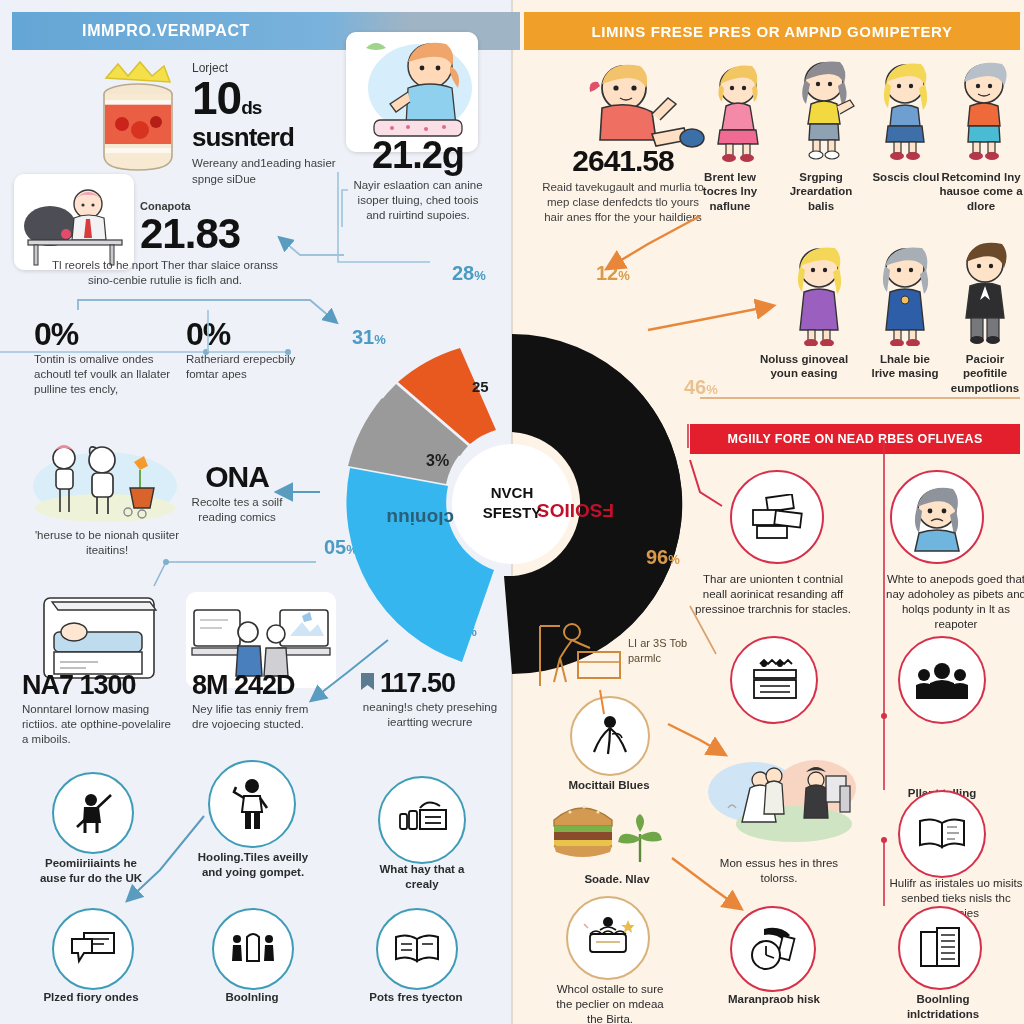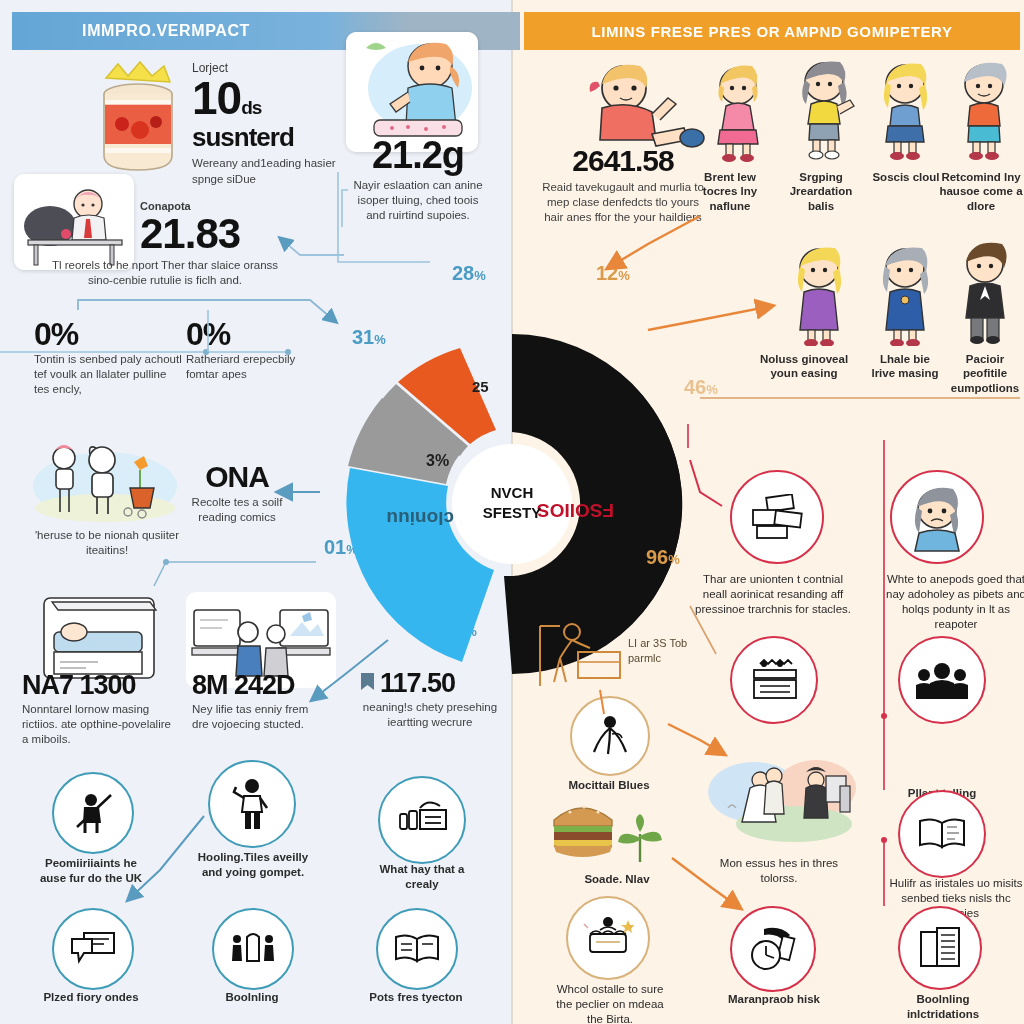--- a/index.html
+++ b/index.html
@@ -155,21 +155,21 @@
     </svg>
   </div>
 
   <div style="position:absolute;left:348px;top:136px;width:140px;">
     <div class="stat-num center-txt" style="font-size:38px;line-height:1;">21.2g</div>
     <div class="stat-desc center-txt" style="margin-top:4px;">Nayir eslaation can anine isoper tluing, ched toois and ruirtind supoies.</div>
   </div>
 
   <div style="position:absolute;left:34px;top:318px;width:150px;">
     <div class="stat-num" style="font-size:32px;line-height:1;">0%</div>
-    <div class="stat-desc" style="margin-top:2px;">Tontin is senbed paly achoutl tef voulk an llalater pulline tes encly,</div>
+    <div class="stat-desc" style="margin-top:2px;">Tontin is omalive ondes achoutl tef voulk an llalater pulline tes encly,</div>
   </div>
   <div style="position:absolute;left:186px;top:318px;width:120px;">
     <div class="stat-num" style="font-size:32px;line-height:1;">0%</div>
     <div class="stat-desc" style="margin-top:2px;">Ratheriard erepecbily fomtar apes</div>
   </div>
 
   <div class="illus" style="left:30px;top:434px;width:150px;height:90px;">
     <svg width="150" height="90" viewBox="0 0 150 90">
       <ellipse cx="75" cy="52" rx="72" ry="34" fill="#d9eef8"></ellipse>
       <ellipse cx="75" cy="74" rx="70" ry="14" fill="#eef2d8"></ellipse>
@@ -313,21 +313,21 @@
   </div>
   <div class="circ-cap" style="left:366px;top:990px;width:100px;">Pots fres tyecton</div>
 
   <div class="pct blue" style="left:452px;top:262px;">
     <span>28</span><span class="sm">%</span>
   </div>
   <div class="pct blue" style="left:352px;top:326px;">
     <span>31</span><span class="sm">%</span>
   </div>
   <div class="pct blue" style="left:324px;top:536px;">
-    <span>01</span><span class="sm">%</span>
+    <span>05</span><span class="sm">%</span>
   </div>
   <div class="pct blue" style="left:443px;top:618px;">
     <span>64</span><span class="sm">%</span>
   </div>
 
   <div id="donut-wrap">
     <svg width="356" height="356" viewBox="0 0 356 356">
 
       <path d="M178 10 A168 168 0 0 1 206 344 L196 248 A72 72 0 0 0 178 106 Z" fill="#111111"></path>
       <path d="M178 10 A168 168 0 0 1 196 345 L186 250 A72 72 0 0 0 178 106 Z" fill="#111111"></path>
@@ -488,20 +488,23 @@
       <path d="M16 48 Q31 42 46 48 L50 80 L12 80 Z" fill="#2e2e30" stroke="#333" stroke-width="1.4"></path>
       <path d="M31 48 L26 62 L31 58 L36 62 Z" fill="#fff"></path>
       <rect x="17" y="80" width="12" height="20" fill="#76787c" stroke="#333" stroke-width="1.2"></rect>
       <rect x="33" y="80" width="12" height="20" fill="#76787c" stroke="#333" stroke-width="1.2"></rect>
       <ellipse cx="23" cy="102" rx="7" ry="4" fill="#2a2a2c"></ellipse>
       <ellipse cx="39" cy="102" rx="7" ry="4" fill="#2a2a2c"></ellipse>
     </svg>
   </div>
   <div class="p-cap" style="left:944px;top:352px;width:82px;">Pacioir peofitile eumpotlions</div>
 
+  <div id="red-banner">
+    <span>MGIILY FORE ON NEAD RBES OFLIVEAS</span>
+  </div>
 
   <div class="circ red" style="left:730px;top:470px;width:90px;height:90px;">
     <svg width="56" height="46" viewBox="0 0 56 46">
       <rect x="18" y="2" width="26" height="14" fill="#fff" stroke="#111" stroke-width="1.8" transform="rotate(-8 31 9)"></rect>
       <rect x="4" y="16" width="30" height="15" fill="#fff" stroke="#111" stroke-width="1.8"></rect>
       <rect x="26" y="18" width="26" height="14" fill="#fff" stroke="#111" stroke-width="1.8" transform="rotate(7 39 25)"></rect>
       <rect x="8" y="32" width="30" height="12" fill="#fff" stroke="#111" stroke-width="1.8"></rect>
     </svg>
   </div>
   <div class="circ-cap light" style="left:690px;top:572px;width:166px;">Thar are unionten t contnial neall aorinicat resanding aff pressinoe trarchnis for stacles.</div>

